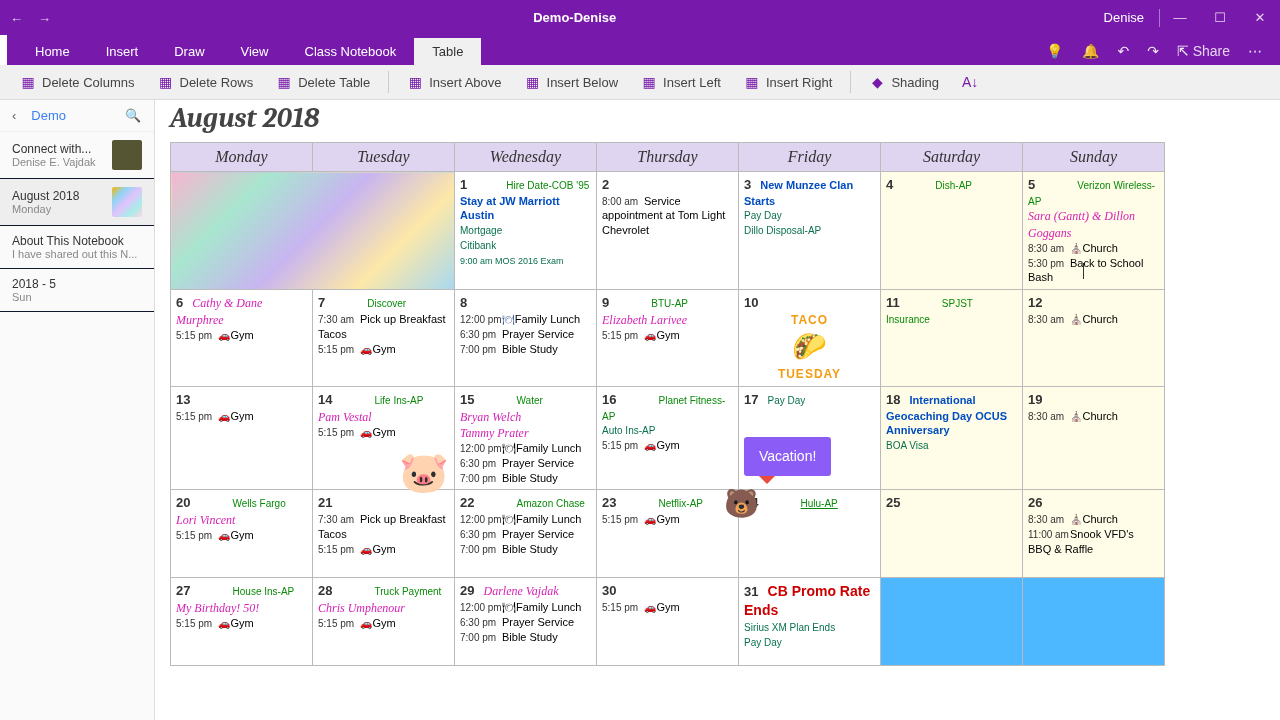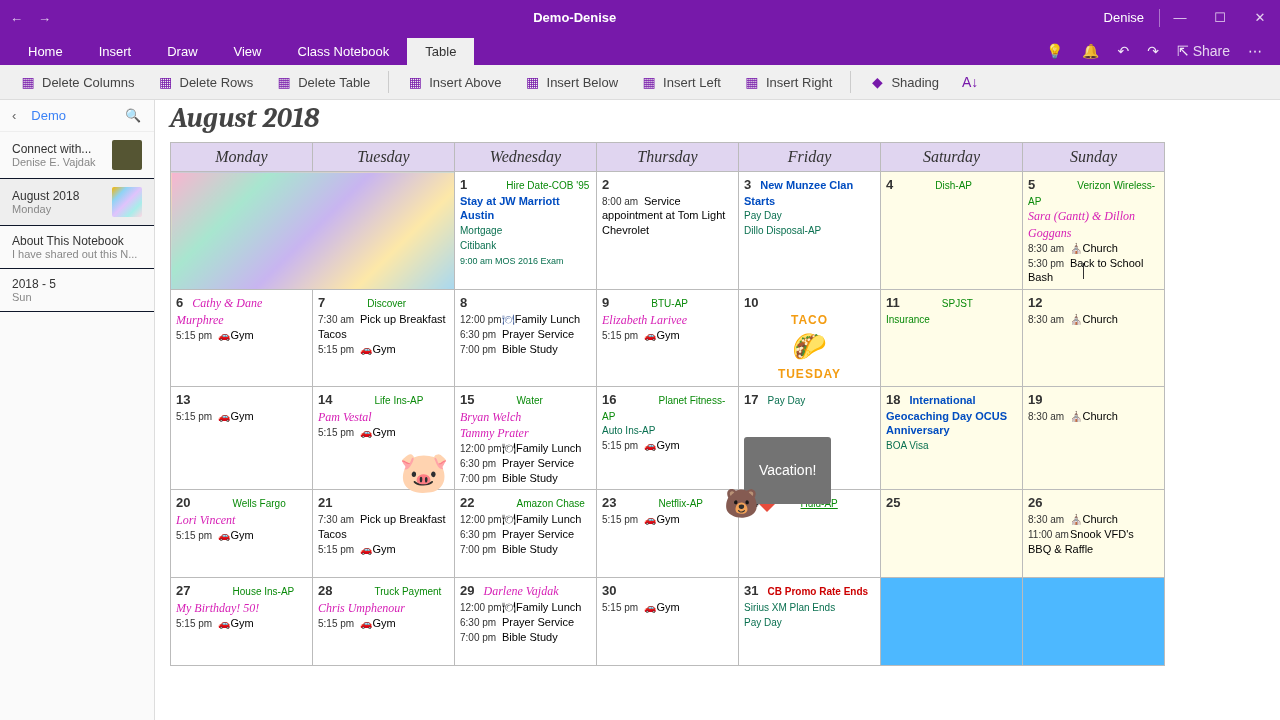--- a/index.html
+++ b/index.html
@@ -8,21 +8,21 @@
 
 .titlebar { background: #7719aa; height: 35px; display: flex; align-items: center; color: #fff; font-size: 13px; }
 .titlebar .nav-arrows { display: flex; padding: 0 10px; gap: 15px; }
 .titlebar .nav-arrows span { opacity: 0.8; cursor: pointer; }
 .titlebar .title { flex: 1; text-align: center; font-weight: bold; }
 .titlebar .user { padding: 0 15px; }
 .titlebar .wincontrols { display: flex; }
 .titlebar .wincontrols span { width: 40px; text-align: center; cursor: pointer; opacity: 0.8; }
 
 
-.ribbontabs { background: #7719aa; height: 30px; display: flex; align-items: flex-end; color: #fff; font-size: 13px; padding-left: 10px; }
+.ribbontabs { background: #7719aa; height: 30px; display: flex; align-items: flex-end; color: #fff; font-size: 13px; padding-left: 10px; margin-left: 7px; }
 .ribbontabs .tab { padding: 6px 18px; cursor: pointer; }
 .ribbontabs .tab.active { background: #f0f0f0; color: #333; }
 .ribbontabs .spacer { flex: 1; }
 .ribbontabs .ractions { display: flex; gap: 18px; padding: 0 18px 6px 0; align-items: center; font-size: 14px; }
 .ribbontabs .ractions span { cursor: pointer; opacity: 0.9; }
 
 
 .toolbar { background: #f0f0f0; height: 35px; display: flex; align-items: center; padding: 0 10px; gap: 3px; border-bottom: 1px solid #ddd; font-size: 13px; color: #444; }
 .toolbar .btn { display: flex; align-items: center; gap: 6px; padding: 4px 10px; cursor: pointer; }
 .toolbar .btn .ico { width: 16px; height: 16px; display: inline-flex; align-items: center; justify-content: center; color: #7719aa; font-size: 14px; }
@@ -52,33 +52,33 @@
 
 
 .cal { width: 995px; border-collapse: collapse; table-layout: fixed; }
 .cal th { background: #e0d5f0; font-family: 'Monotype Corsiva', cursive; font-style: italic; font-size: 16px; font-weight: normal; color: #333; padding: 5px; border: 1px solid #bbb; }
 .cal td { border: 1px solid #bbb; vertical-align: top; padding: 4px 5px; height: 88px; font-size: 11px; line-height: 1.35; background: #fff; position: relative; }
 .cal td.weekend { background: #fffde8; }
 .cal td.gradient { background: linear-gradient(135deg, #f8b5d0, #a8e6cf, #c8b5f0, #fde8a8, #a8d8f0); }
 .cal td.blue { background: #4db8ff; }
 .cal .dnum { font-size: 13px; font-weight: bold; color: #333; margin-right: 6px; }
 .cal .bill { color: #0a8a0a; font-weight: normal; font-size: 10px; margin-left: 33px; }
-.cal .billred { color: #c00; font-weight: bold; font-size: 10px; }
+.cal .billred { color: #c00; font-weight: bold; font-size: 14px; }
 .cal .event { color: #004cc0; font-weight: bold; font-size: 11px; }
 .cal .birthday { color: #d61fb5; font-family: cursive; font-style: italic; font-size: 12px; }
 .cal .time { color: #333; font-size: 10px; display: inline-block; width: 42px; }
 .cal .ico-car { color: #3b5998; font-size: 10px; }
 .cal .ico-church { color: #3b5998; font-size: 10px; }
 .cal .sub { color: #0a7050; font-size: 10px; }
 .cal .small { font-size: 9px; color: #0a7050; }
 
 .emoji-taco { font-size: 28px; text-align: center; }
 .taco-text { color: #f39c12; font-weight: bold; font-size: 12px; text-align: center; letter-spacing: 1px; }
 .emoji-pig { font-size: 40px; position: absolute; right: 5px; bottom: -10px; z-index: 2; }
-.vacation { background: #737373; color: #fff; padding: 24px 15px; font-size: 14px; position: absolute; left: 5px; top: 50px; border-radius: 3px; z-index: 2; }
+.vacation { background: #8b5cf6; color: #fff; padding: 10px 15px; font-size: 14px; position: absolute; left: 5px; top: 50px; border-radius: 3px; z-index: 2; }
 .vacation::after { content: ''; position: absolute; bottom: -8px; left: 15px; border: 8px solid transparent; border-top-color: #e74c3c; border-bottom: none; }
 .emoji-bear { font-size: 28px; position: absolute; left: -15px; top: -5px; z-index: 3; }
 .cursor { position: absolute; width: 1px; height: 16px; background: #333; }
 </style>
 </head>
 <body>
 
 <div class="titlebar">
   <div class="nav-arrows">
     <span>←</span>

